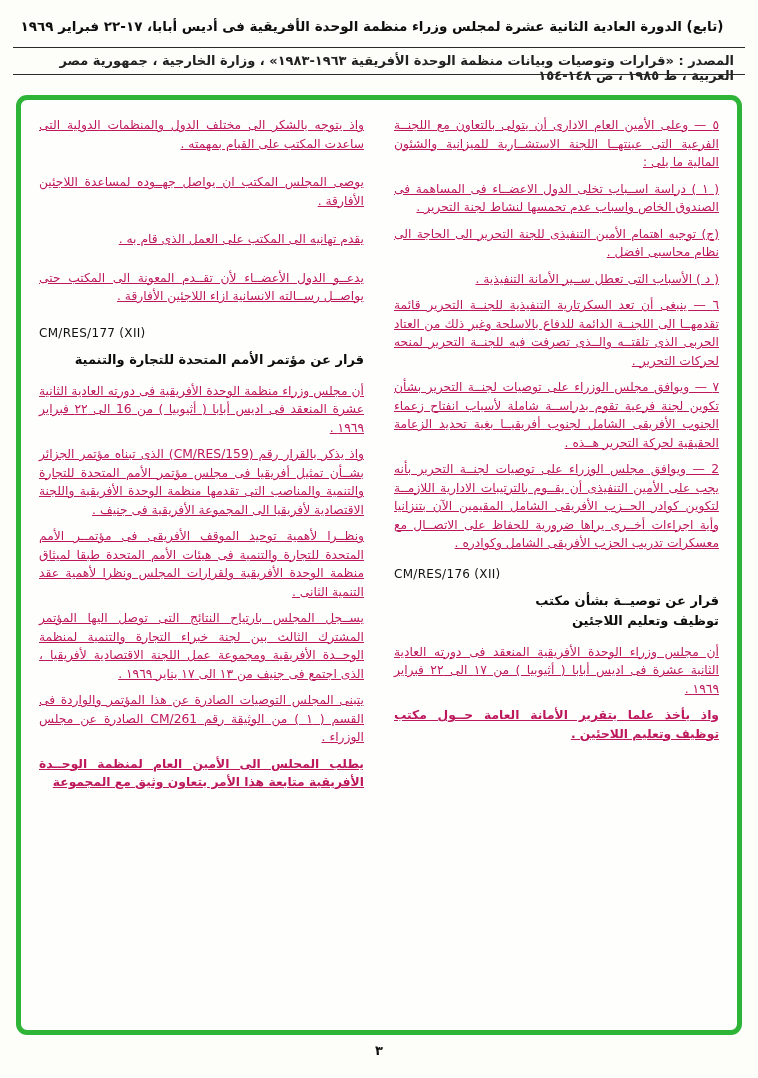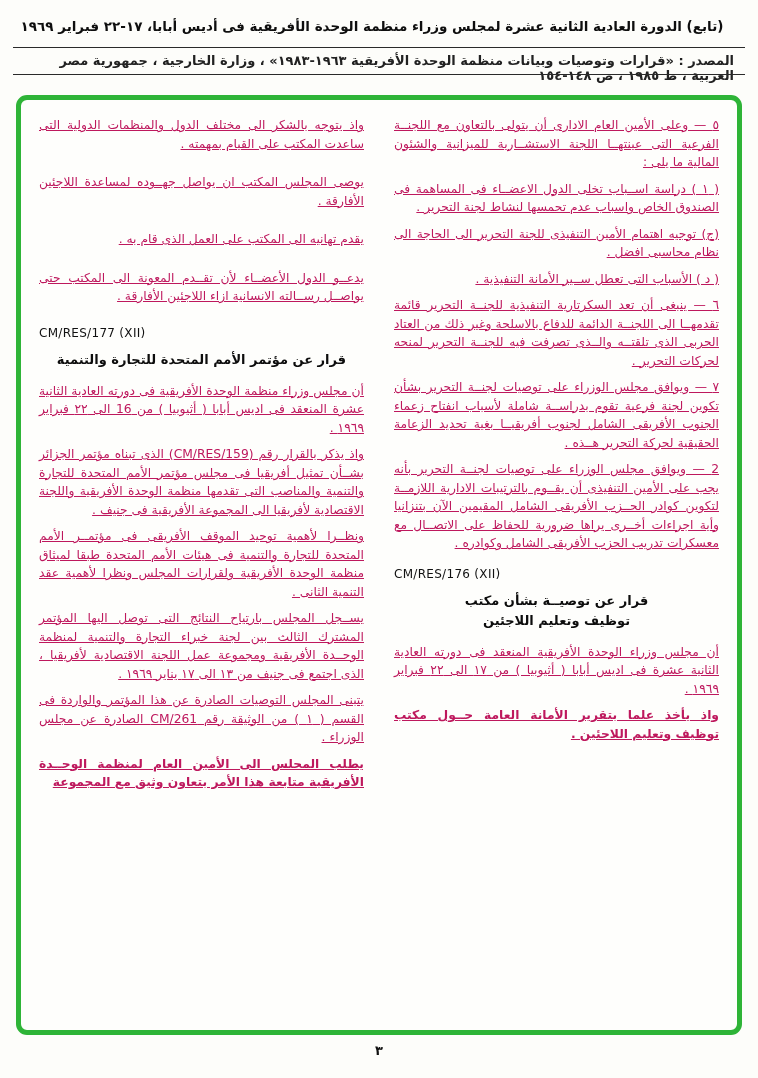--- a/index.html
+++ b/index.html
@@ -51,21 +51,21 @@
     margin-bottom:8px; color:#be185d;text-decoration:underline;
   }
   p.gap-lg{ margin-bottom:20px; }
   p.strong{ font-weight:bold; }
   p.ref{
     direction:ltr; text-align:left;
     font-size:12px; font-weight:500; letter-spacing:0.3px;
     margin:14px 0 10px 0; color:#111;
   }
   p.head{
-    font-size:13px; font-weight:bold; text-align:center;
+    font-size:13px; font-weight:bold; text-align:right;
     line-height:20px; white-space:pre-line;
     margin:4px 0 12px 0; color:#0d0d0d;
   }
 
   
   .page-number{
     position:absolute; top:1043px; left:0; right:0;
     text-align:center; font-size:13px; font-weight:bold; color:#111;
   }
 </style>

